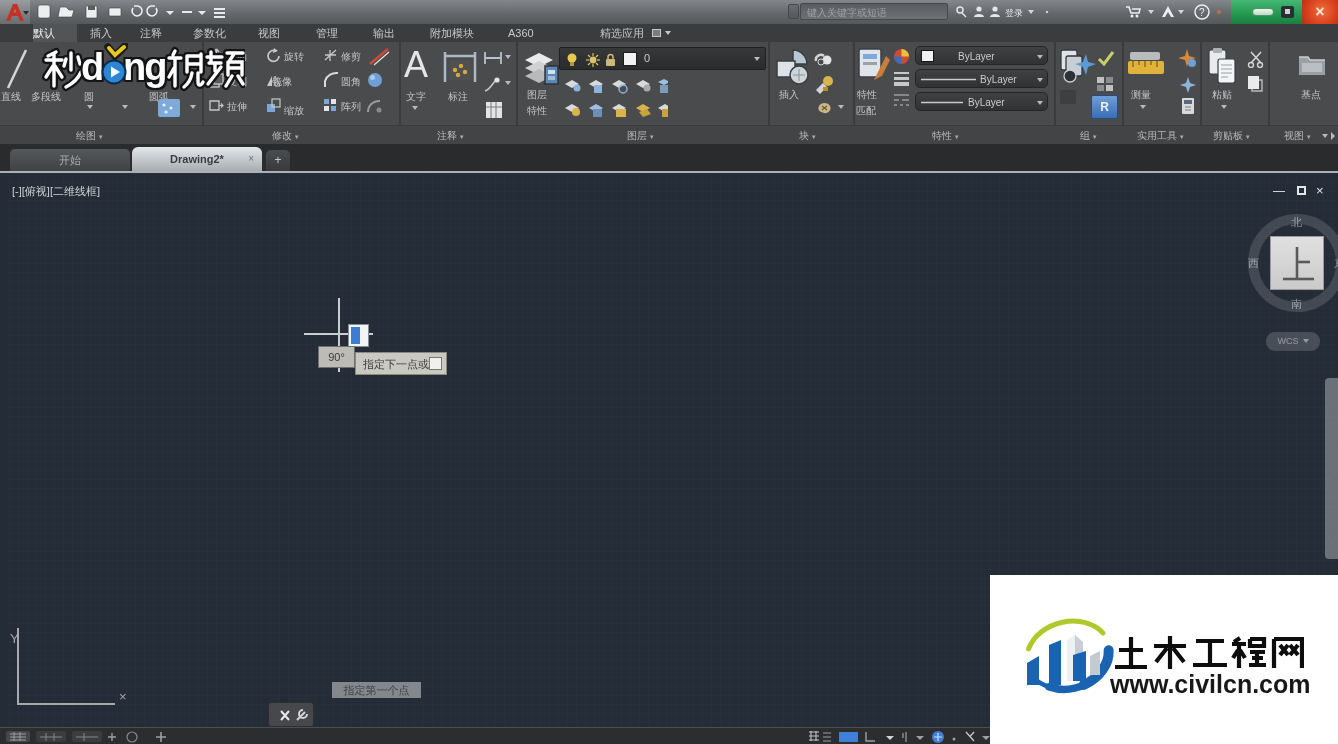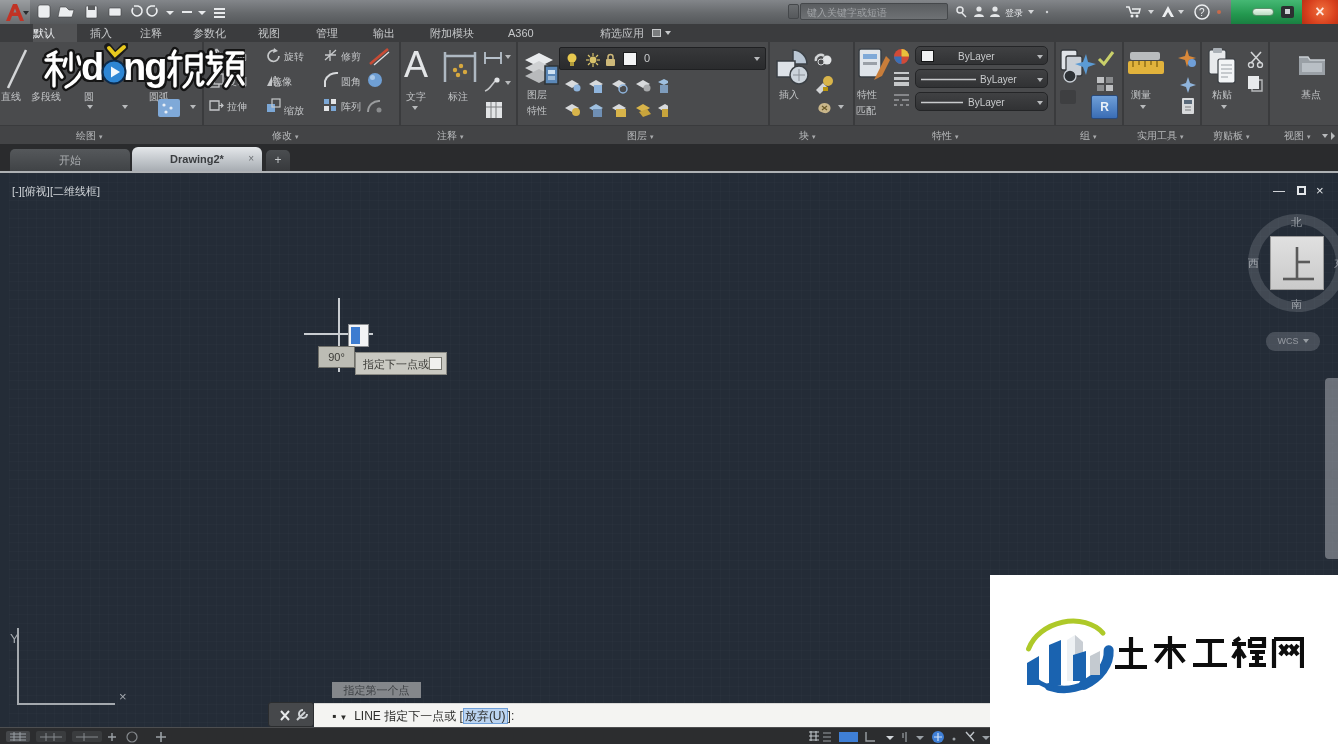--- a/index.html
+++ b/index.html
@@ -580,23 +580,20 @@
   <div id="tab-plus">+</div>
 </div>
 <div id="canvastop"></div>
 
 <div id="cmdchip">
   <svg width="46" height="25">
     <path d="M12 8 L20 17 M20 8 L12 17" stroke="#e8eaec" stroke-width="2"></path>
     <path d="M28 17 L36 9 M34 7 A 4 4 0 1 0 38 11" stroke="#cfd3d6" stroke-width="2" fill="none"></path>
   </svg>
 </div>
-<div id="cmdbar">
-  <div id="cmdtext">▪ <span style="font-size:8px;">▼</span>&nbsp; LINE 指定下一点或 [<span class="u">放弃(U)</span>]:</div>
-</div>
 
 <div id="statusbar">
   <svg style="position:absolute;left:4px;top:2px;" width="170" height="13">
     <rect x="2" y="1" width="24" height="11" rx="2" fill="#45474a"></rect>
     <path d="M6 4 L22 4 M6 7 L22 7 M6 10 L22 10 M10 2 L10 11 M16 2 L16 11" stroke="#9aa0a5" stroke-width="1"></path>
     <rect x="32" y="1" width="30" height="11" rx="2" fill="#3a3c3e"></rect>
     <path d="M36 7 L58 7 M42 3 L42 11 M50 3 L50 11" stroke="#85898d" stroke-width="1"></path>
     <rect x="68" y="1" width="30" height="11" rx="2" fill="#3a3c3e"></rect>
     <path d="M72 7 L94 7 M80 3 L80 11" stroke="#85898d" stroke-width="1"></path>
     <path d="M104 7 L112 7 M108 3 L108 11" stroke="#9aa0a5" stroke-width="1.4"></path>
@@ -644,20 +641,21 @@
       <path d="M42 12 L74 12 M58 2 L58 35 M55 14 L44 28 M61 14 L72 28"></path>
 
       <path d="M84 7 L112 7 M98 7 L98 31 M81 31 L115 31"></path>
 
       <path d="M128 4 L122 8 M120 10 L134 10 M127 10 L127 34 M126 16 L121 24 M128 16 L133 24"></path>
       <path d="M138 5 L152 5 L152 12 L138 12 L138 5 M138 18 L153 18 M140 24 L151 24 M137 31 L154 31 M145 18 L145 31"></path>
 
       <path d="M162 5 L190 5 L190 34 M162 5 L162 34 M168 11 L176 21 M176 11 L168 21 M178 11 L186 21 M186 11 L178 21"></path>
     </g>
   </svg>
+  <div id="civurl">www.civilcn.com</div>
 </div>
 
 <div id="watermark">
   <svg style="position:absolute;left:-2px;top:0px;" width="42" height="46" viewBox="0 0 42 46">
     <g fill="none" stroke-linecap="round">
       <g stroke="#141414" stroke-width="8">
         <path d="M14 6 L6 10 M4 14 L20 14 M12 7 L12 40 M11 20 L4 31 M13 20 L20 31"></path>
         <path d="M29 7 L29 24 M24 13 L22 20 M36 11 L38 18 M39 26 C36 33 30 38 24 41"></path>
       </g>
       <g stroke="#ffffff" stroke-width="3.4">

